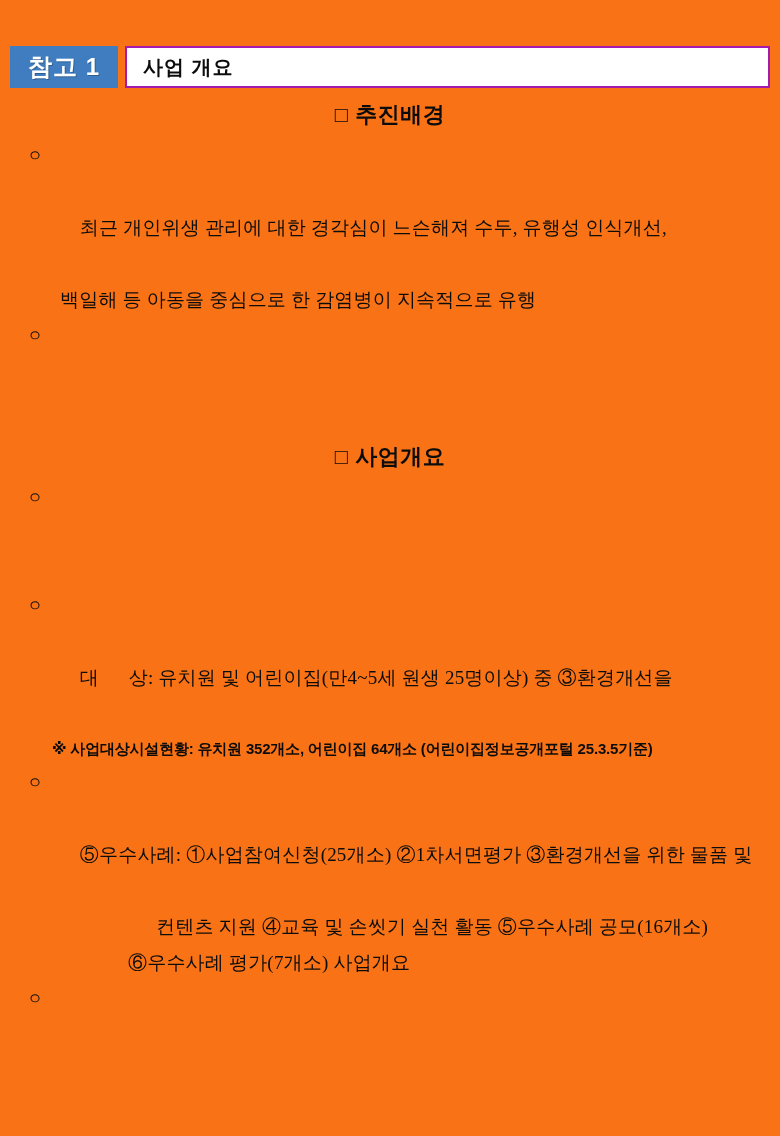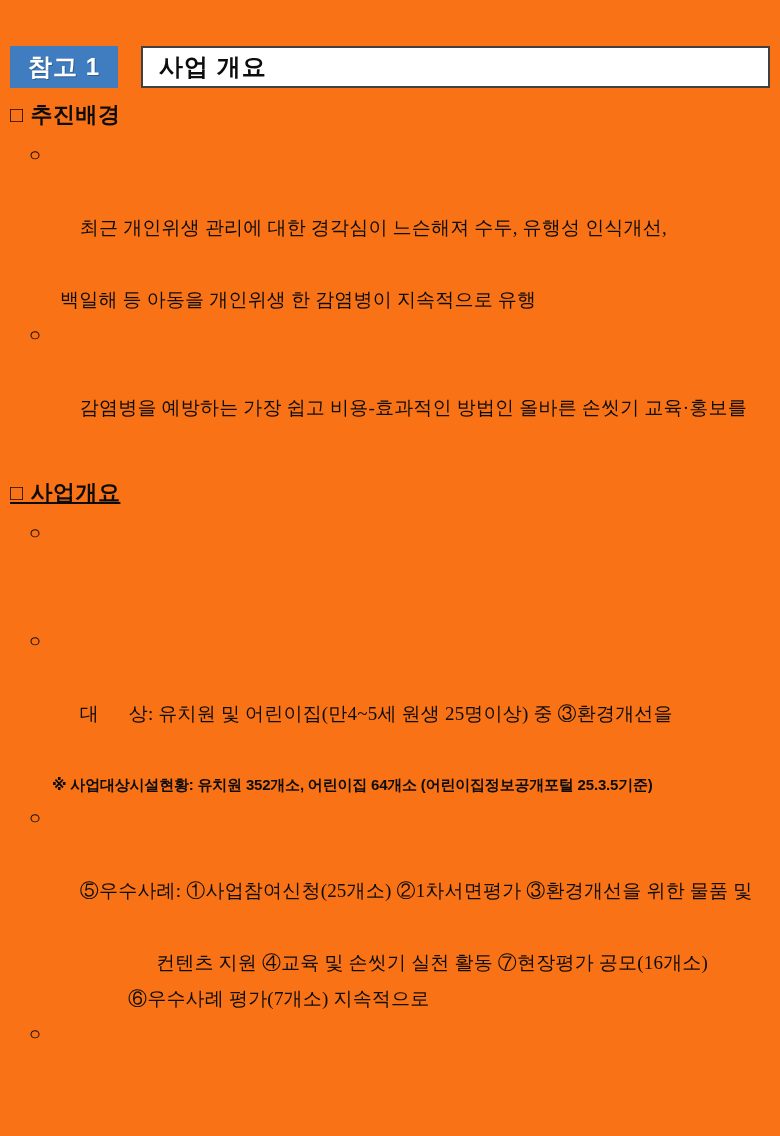--- a/index.html
+++ b/index.html
@@ -20,28 +20,28 @@
   }
   
   .hdr{display:flex;gap:7px;height:42px;margin-bottom:12px;}
   .badge{
     width:108px;background:var(--badge-blue);color:#fff;
     font-family:"Liberation Sans","DejaVu Sans",sans-serif;font-weight:800;font-size:24px;
     display:flex;align-items:center;justify-content:center;letter-spacing:1px;
     text-shadow:1px 1px 0 rgba(0,0,0,.25);
   }
   .titlebox{
-    flex:1;border:2px solid #404040;background:#fff;display:flex;align-items:center;
+    flex:1;border:2px solid #a21caf;background:#fff;display:flex;align-items:center;
     padding-left:16px;font-family:"Liberation Sans","DejaVu Sans",sans-serif;
-    font-weight:800;font-size:24px;letter-spacing:1px;margin-left:16px;
+    font-weight:800;font-size:20px;letter-spacing:1px;
   }
   
   .h1{
     font-family:"Liberation Sans","DejaVu Sans",sans-serif;font-weight:800;
-    font-size:22px;margin:8px 0 8px 0;letter-spacing:.5px;
+    font-size:22px;margin:8px 0 8px 0;letter-spacing:.5px;text-align:center;
   }
   
   .ln{font-size:19px;line-height:36px;white-space:pre-wrap;letter-spacing:.2px;}
   .bl{position:relative;padding-left:50px;}
   .bl .mk{position:absolute;left:17px;top:0;font-size:16px;}
   .cont{padding-left:50px;}
   .note{
     padding-left:42px;font-family:"Liberation Sans","DejaVu Sans",sans-serif;
     font-weight:700;font-size:15px;line-height:33px;letter-spacing:-0.2px;
   }
@@ -56,39 +56,38 @@
   <div class="hdr">
     <div class="badge">참고 1</div>
     <div class="titlebox">사업 개요</div>
   </div>
 
   <div class="h1">□ 추진배경</div>
   <div class="ln bl">
     <span class="mk">ㅇ</span>
     <span>최근 개인위생 관리에 대한 경각심이 느슨해져 수두, 유행성 인식개선,</span>
   </div>
-  <div class="ln cont">백일해 등 아동을 개인위생 한 감염병이 지속적으로 유행</div>
+  <div class="ln cont">백일해 등 아동을 중심으로 한 감염병이 지속적으로 유행</div>
   <div class="ln bl">
     <span class="mk">ㅇ</span>
-    <span>감염병을 예방하는 가장 쉽고 비용-효과적인 방법인 올바른 손씻기 교육·홍보를</span>
   </div>
 
-  <div class="h1" style="margin-top:16px;text-decoration:underline;">□ 사업개요</div>
+  <div class="h1" style="margin-top:16px;">□ 사업개요</div>
   <div class="ln bl">
     <span class="mk">ㅇ</span>
   </div>
   <div class="ln bl">
     <span class="mk">ㅇ</span>
     <span>대      상: 유치원 및 어린이집(만4~5세 원생 25명이상) 중 ③환경개선을</span>
   </div>
   <div class="ln note">※ 사업대상시설현황: 유치원 352개소, 어린이집 64개소 (어린이집정보공개포털 25.3.5기준)</div>
   <div class="ln bl">
     <span class="mk">ㅇ</span>
     <span>⑤우수사례: ①사업참여신청(25개소) ②1차서면평가 ③환경개선을 위한 물품 및</span>
   </div>
-  <div class="ln proc1">컨텐츠 지원 ④교육 및 손씻기 실천 활동 ⑦현장평가 공모(16개소)</div>
-  <div class="ln proc2">⑥우수사례 평가(7개소) 지속적으로</div>
+  <div class="ln proc1">컨텐츠 지원 ④교육 및 손씻기 실천 활동 ⑤우수사례 공모(16개소)</div>
+  <div class="ln proc2">⑥우수사례 평가(7개소) 사업개요</div>
   <div class="ln bl">
     <span class="mk">ㅇ</span>
     
   </div>
 
 </div>
 
 </body></html>

